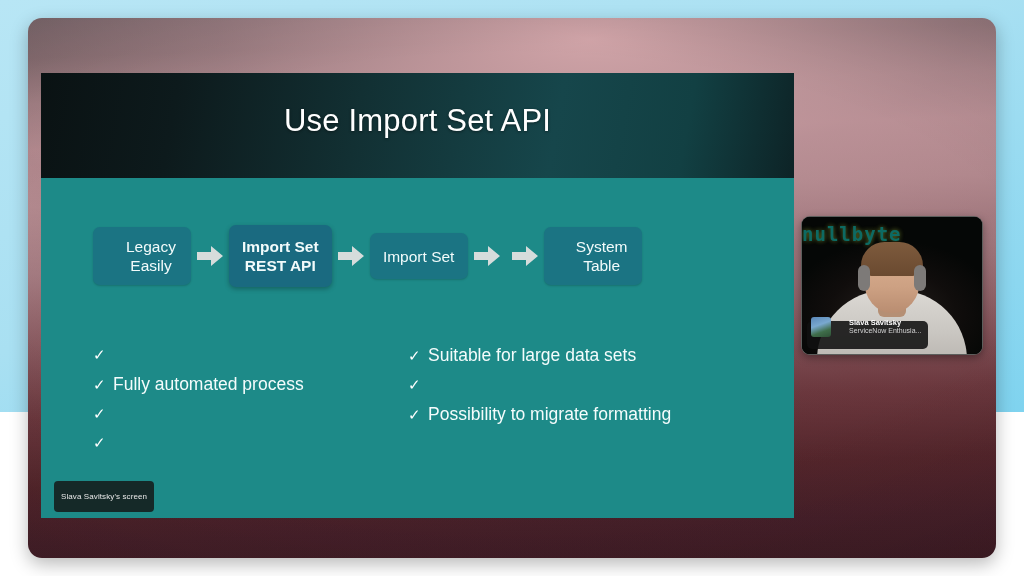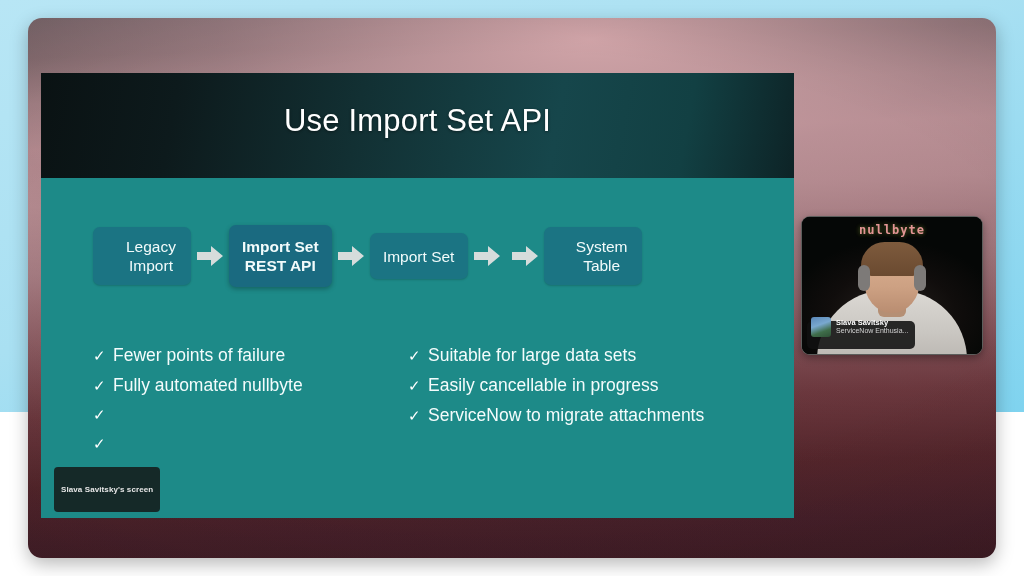--- a/index.html
+++ b/index.html
@@ -157,25 +157,24 @@
   }
 
   
   #share-label {
     position: absolute;
     left: 13px;
     bottom: 6px;
     background: rgba(20,20,20,0.82);
     color: #e8e8e8;
     font-size: 8px;
-    padding: 18px 7px;
+    padding: 11px 7px;
     border-radius: 4px;
     letter-spacing: 0.1px;
     white-space: nowrap;
-    font-weight: bold;
   }
 
   
   #video-tile {
     position: absolute;
     left: 773px;
     top: 198px;
     width: 182px;
     height: 139px;
     border-radius: 9px;
@@ -192,26 +191,25 @@
       radial-gradient(60% 55% at 50% 72%, #26211d 0%, #100d0c 60%, #050706 100%),
       #060806;
   }
 
   
   #video-logo {
     position: absolute;
     top: 6px;
     left: 0;
     right: 0;
-    text-align: center;
     font-family: "DejaVu Sans Mono", monospace;
-    font-size: 12px;
+    font-size: 19px;
     letter-spacing: 1px;
     font-weight: bold;
-    color: #fca5a5;
+    color: #0f766e;
     text-shadow: 0 0 5px rgba(200,232,74,0.55);
     opacity: 0.9;
   }
 
   
   #person-shoulders {
     position: absolute;
     left: 50%;
     bottom: -14px;
     transform: translateX(-50%);
@@ -265,21 +263,21 @@
   #video-badge {
     position: absolute;
     left: 5px;
     bottom: 5px;
     height: 28px;
     background: rgba(16,16,16,0.88);
     border-radius: 5px;
     display: flex;
     align-items: center;
     padding: 0 7px 16px 4px;
-    gap: 5px;
+    gap: 18px;
     max-width: 150px;
   }
   #badge-avatar {
     width: 20px;
     height: 20px;
     border-radius: 3px;
     flex: none;
     background: linear-gradient(160deg, #5a87b8 0%, #79a8cf 40%, #3f6d4a 70%, #2e5136 100%);
   }
   #badge-text { display: flex; flex-direction: column; line-height: 1.15; overflow: hidden; }
@@ -297,21 +295,21 @@
     <div id="slide">
 
       <div id="slide-header">
         <div id="slide-title">Use Import Set API</div>
       </div>
 
       <div id="flow">
 
         <div class="flow-box two-line">
           <span>Legacy</span>
-          <span>Import</span>
+          <span>Easily</span>
         </div>
 
         <div class="flow-arrow">
           <svg width="26" height="20" viewBox="0 0 26 20" aria-hidden="true">
             <path d="M0 6 H14 V0 L26 10 L14 20 V14 H0 Z" fill="#d6dcdb"></path>
           </svg>
         </div>
 
         <div class="flow-box highlight">
           <span>Import Set</span>
@@ -346,46 +344,44 @@
           <span>Table</span>
         </div>
 
       </div>
 
       <div id="bullets">
 
         <div class="bullet-col" id="bullet-col-left">
           <div class="bullet-item">
             <span class="bullet-check">✓</span>
-            <span>Fewer points of failure</span>
-          </div>
-          <div class="bullet-item">
-            <span class="bullet-check">✓</span>
-            <span>Fully automated nullbyte</span>
+          </div>
+          <div class="bullet-item">
+            <span class="bullet-check">✓</span>
+            <span>Fully automated process</span>
           </div>
           <div class="bullet-item">
             <span class="bullet-check">✓</span>
           </div>
           <div class="bullet-item">
             <span class="bullet-check">✓</span>
           </div>
         </div>
 
         <div class="bullet-col" id="bullet-col-right">
           <div class="bullet-item">
             <span class="bullet-check">✓</span>
             <span>Suitable for large data sets</span>
           </div>
           <div class="bullet-item">
             <span class="bullet-check">✓</span>
-            <span>Easily cancellable in progress</span>
-          </div>
-          <div class="bullet-item">
-            <span class="bullet-check">✓</span>
-            <span>ServiceNow to migrate attachments</span>
+          </div>
+          <div class="bullet-item">
+            <span class="bullet-check">✓</span>
+            <span>Possibility to migrate formatting</span>
           </div>
         </div>
 
       </div>
 
       <div id="share-label">Slava Savitsky's screen</div>
     </div>
 
     <div id="video-tile">
       <div id="video-bg"></div>

